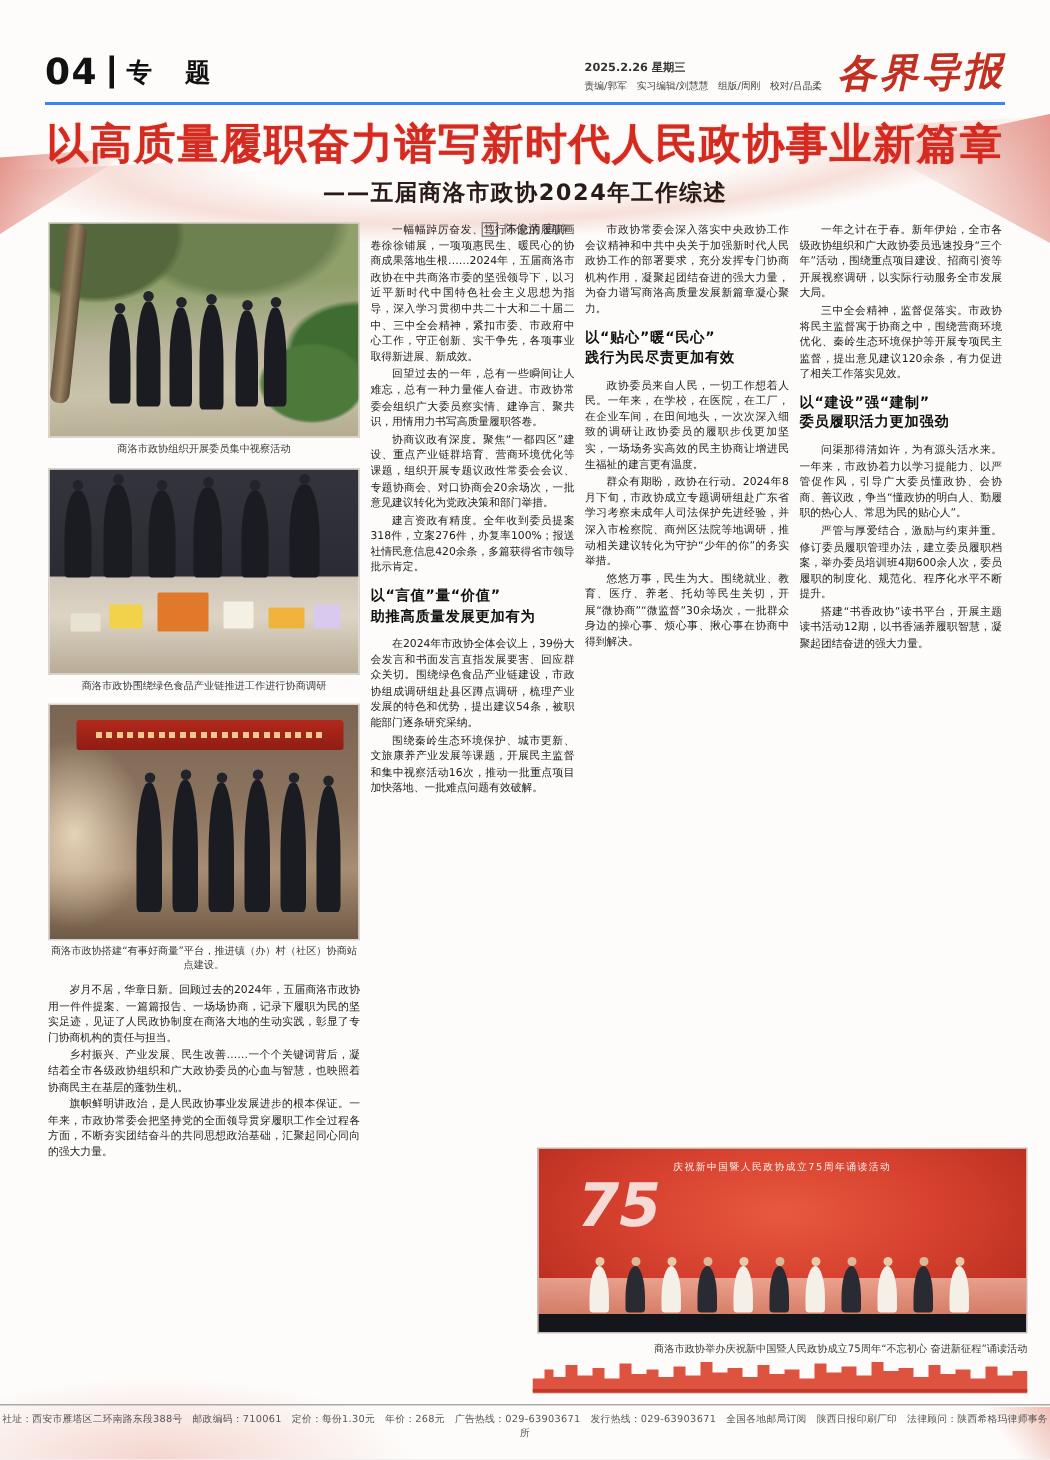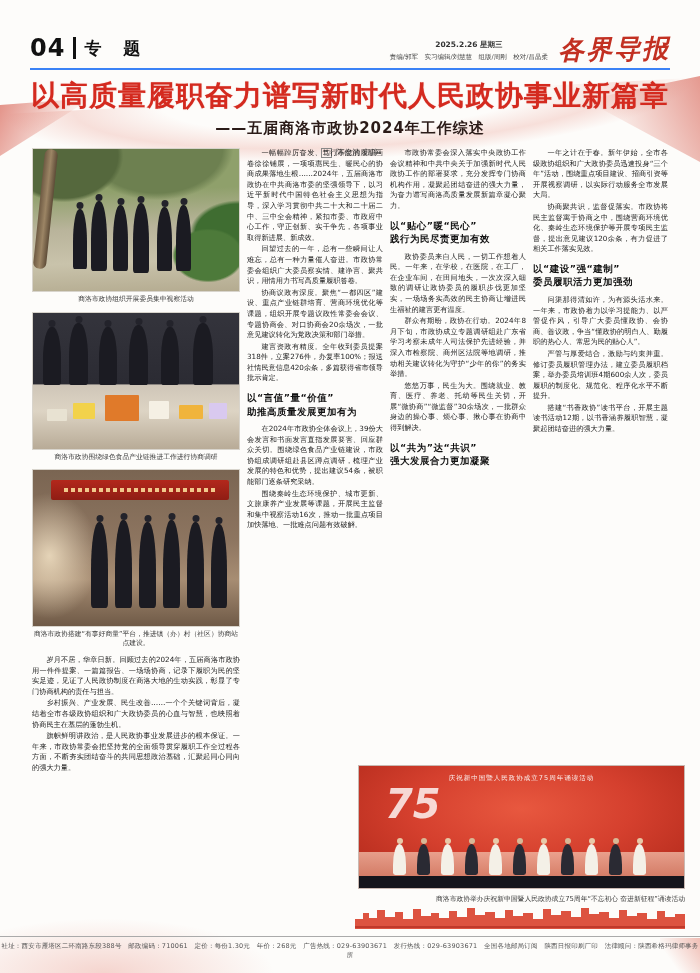--- a/index.html
+++ b/index.html
@@ -10,21 +10,21 @@
     background:#fdfcfa; overflow:hidden; color:#222;
   }
   
   .header { position:absolute; left:30px; right:30px; top:24px; height:46px;
             border-bottom:2px solid #3b82f6; display:flex; justify-content:space-between; align-items:flex-end; padding-bottom:6px;}
   .hdr-left { display:flex; align-items:center; gap:8px; }
   .page-num { font-size:24px; font-weight:bold; color:#111; letter-spacing:1px;}
   .hdr-bar { width:3px; height:22px; background:#111; }
   .section-name { font-size:17px; font-weight:bold; letter-spacing:8px; color:#111;}
   .hdr-right { display:flex; align-items:flex-end; gap:10px; }
-  .hdr-meta { text-align:center; }
+  .hdr-meta { text-align:left; }
   .hdr-date { font-size:7.5px; color:#333; font-weight:bold; }
   .hdr-editors { font-size:6.5px; color:#444; margin-top:3px; }
   .masthead { font-size:26px; color:#c23022; font-weight:bold; font-style:italic;
               font-family:"DejaVu Serif", serif; letter-spacing:2px; transform:rotate(-1deg); line-height:1;}
   
   .deco { position:absolute; pointer-events:none; }
   .deco-ribbon { left:-60px; top:96px; width:820px; height:70px;
      background:radial-gradient(60% 130% at 50% 0%, rgba(216,72,50,0) 38%, rgba(216,72,50,.16) 56%, rgba(216,72,50,0) 70%);
      transform:rotate(-3deg); }
   .deco-left { left:0; top:98px; width:92px; height:58px;
@@ -207,28 +207,24 @@
       </div>
     <div class="colwrap col-b">
         <p class="body-p">市政协常委会深入落实中央政协工作会议精神和中共中央关于加强新时代人民政协工作的部署要求，充分发挥专门协商机构作用，凝聚起团结奋进的强大力量，为奋力谱写商洛高质量发展新篇章凝心聚力。</p>
         <div class="sub-head">
           <div>以“贴心”暖“民心”</div>
           <div>践行为民尽责更加有效</div>
         </div>
         <p class="body-p">政协委员来自人民，一切工作想着人民。一年来，在学校，在医院，在工厂，在企业车间，在田间地头，一次次深入细致的调研让政协委员的履职步伐更加坚实，一场场务实高效的民主协商让增进民生福祉的建言更有温度。</p>
         <p class="body-p">群众有期盼，政协在行动。2024年8月下旬，市政协成立专题调研组赴广东省学习考察未成年人司法保护先进经验，并深入市检察院、商州区法院等地调研，推动相关建议转化为守护“少年的你”的务实举措。</p>
         <p class="body-p">悠悠万事，民生为大。围绕就业、教育、医疗、养老、托幼等民生关切，开展“微协商”“微监督”30余场次，一批群众身边的操心事、烦心事、揪心事在协商中得到解决。</p>
-        <div class="sub-head">
-          <div>以“共为”达“共识”</div>
-          <div>强大发展合力更加凝聚</div>
-        </div>
       </div>
     <div class="colwrap col-c">
         <p class="body-p">一年之计在于春。新年伊始，全市各级政协组织和广大政协委员迅速投身“三个年”活动，围绕重点项目建设、招商引资等开展视察调研，以实际行动服务全市发展大局。</p>
-        <p class="body-p">协商聚共识，监督促落实。市政协将民主监督寓于协商之中，围绕营商环境优化、秦岭生态环境保护等开展专项民主监督，提出意见建议120余条，有力促进了相关工作落实见效。</p>
+        <p class="body-p">三中全会精神，监督促落实。市政协将民主监督寓于协商之中，围绕营商环境优化、秦岭生态环境保护等开展专项民主监督，提出意见建议120余条，有力促进了相关工作落实见效。</p>
         <div class="sub-head">
           <div>以“建设”强“建制”</div>
           <div>委员履职活力更加强劲</div>
         </div>
         <p class="body-p">问渠那得清如许，为有源头活水来。一年来，市政协着力以学习提能力、以严管促作风，引导广大委员懂政协、会协商、善议政，争当“懂政协的明白人、勤履职的热心人、常思为民的贴心人”。</p>
         <p class="body-p">严管与厚爱结合，激励与约束并重。修订委员履职管理办法，建立委员履职档案，举办委员培训班4期600余人次，委员履职的制度化、规范化、程序化水平不断提升。</p>
         <p class="body-p">搭建“书香政协”读书平台，开展主题读书活动12期，以书香涵养履职智慧，凝聚起团结奋进的强大力量。</p>
       </div>
 
     <div class="photo-4">

